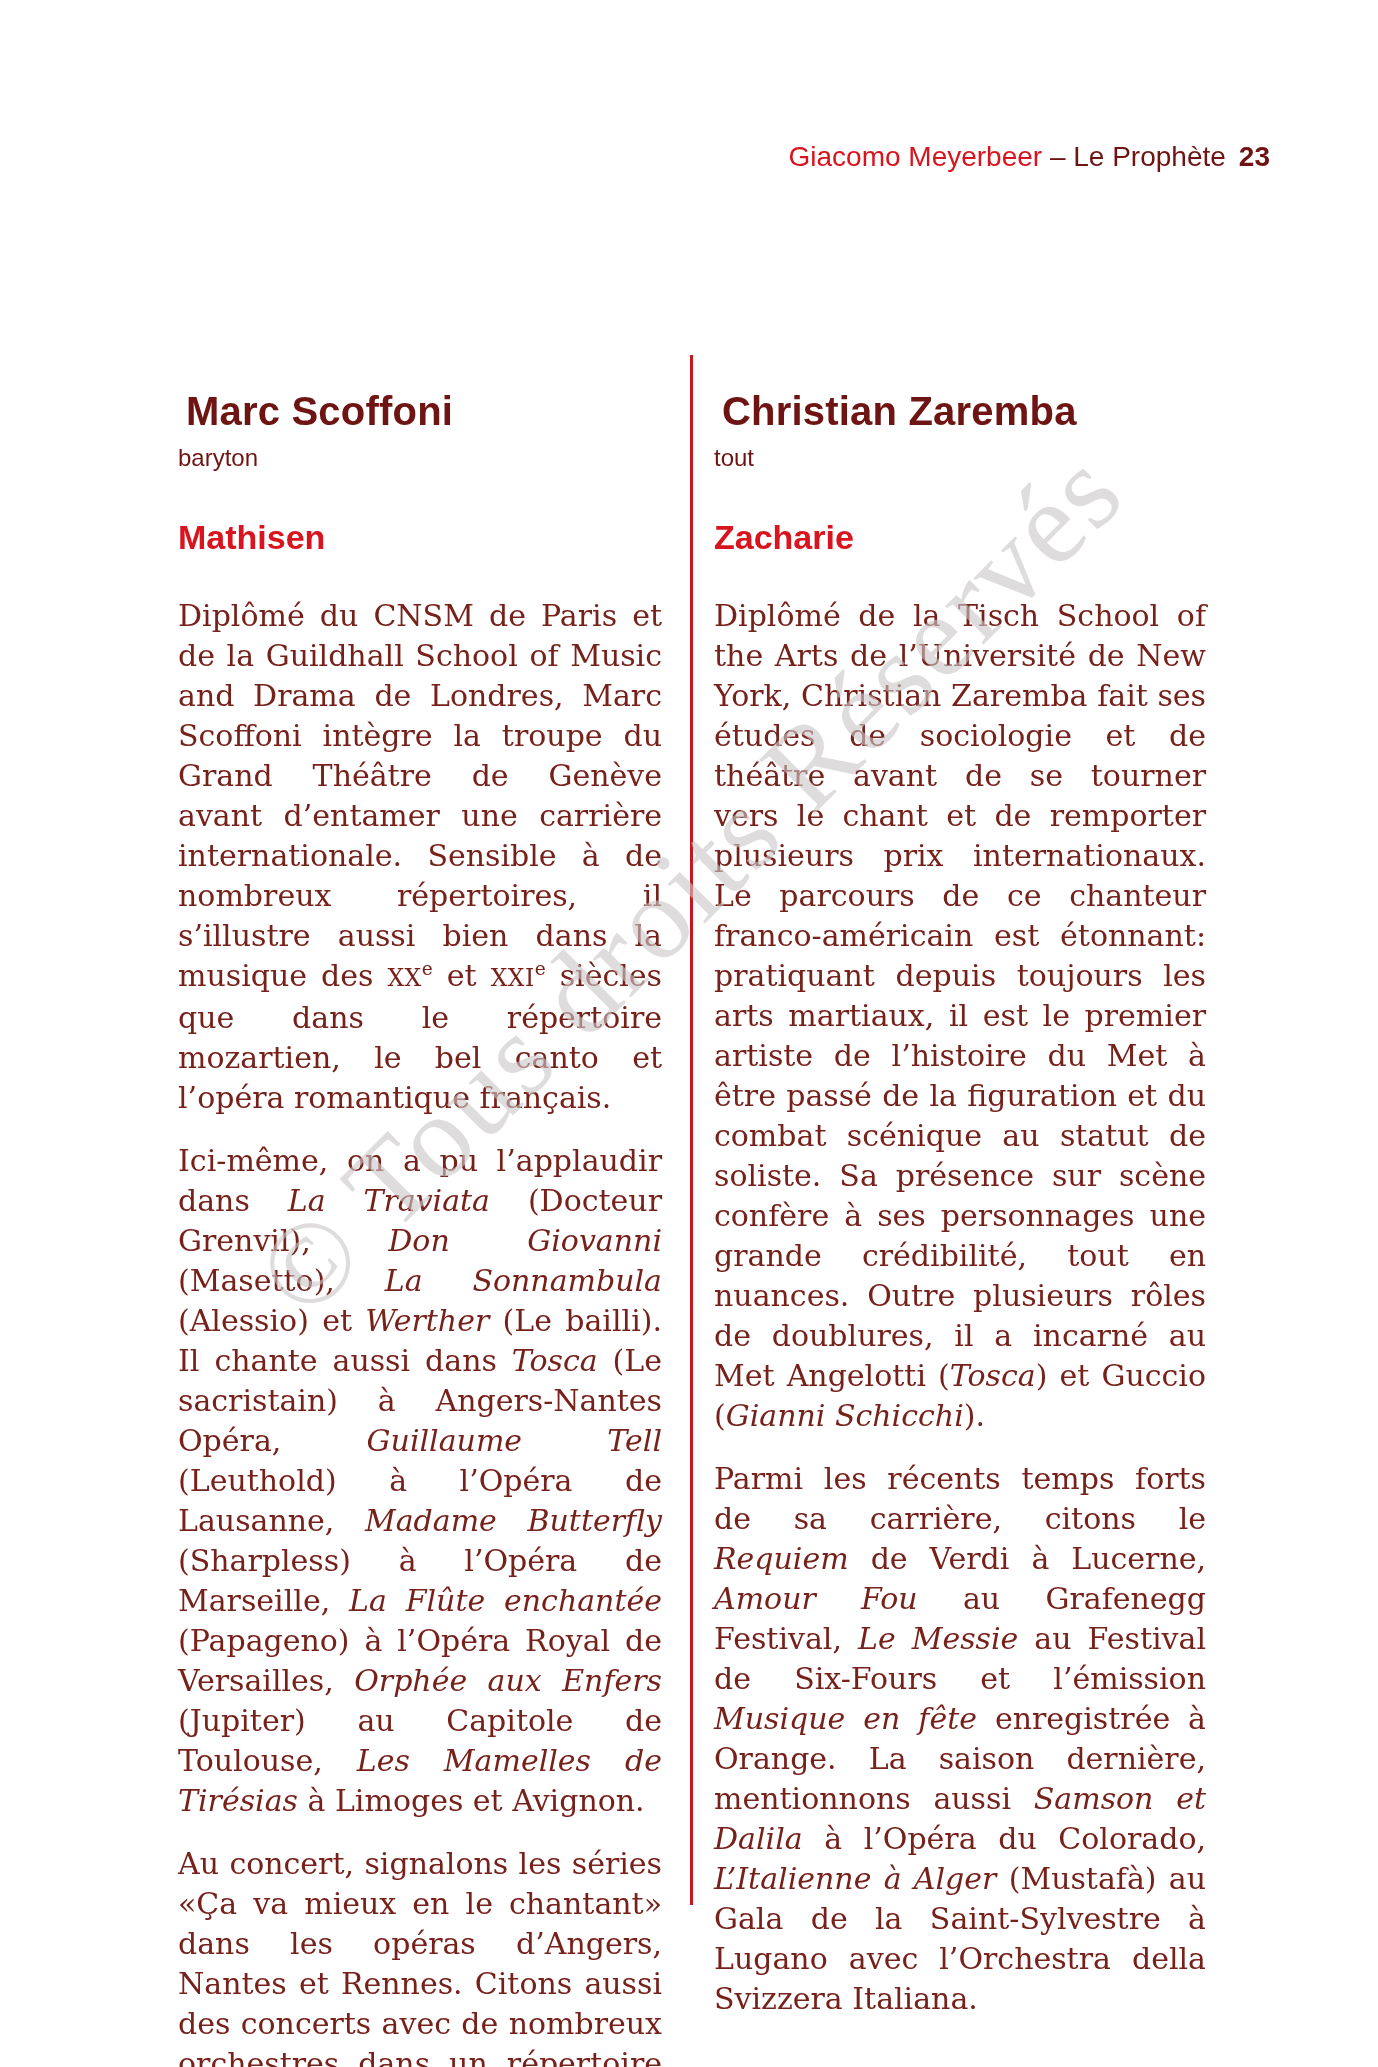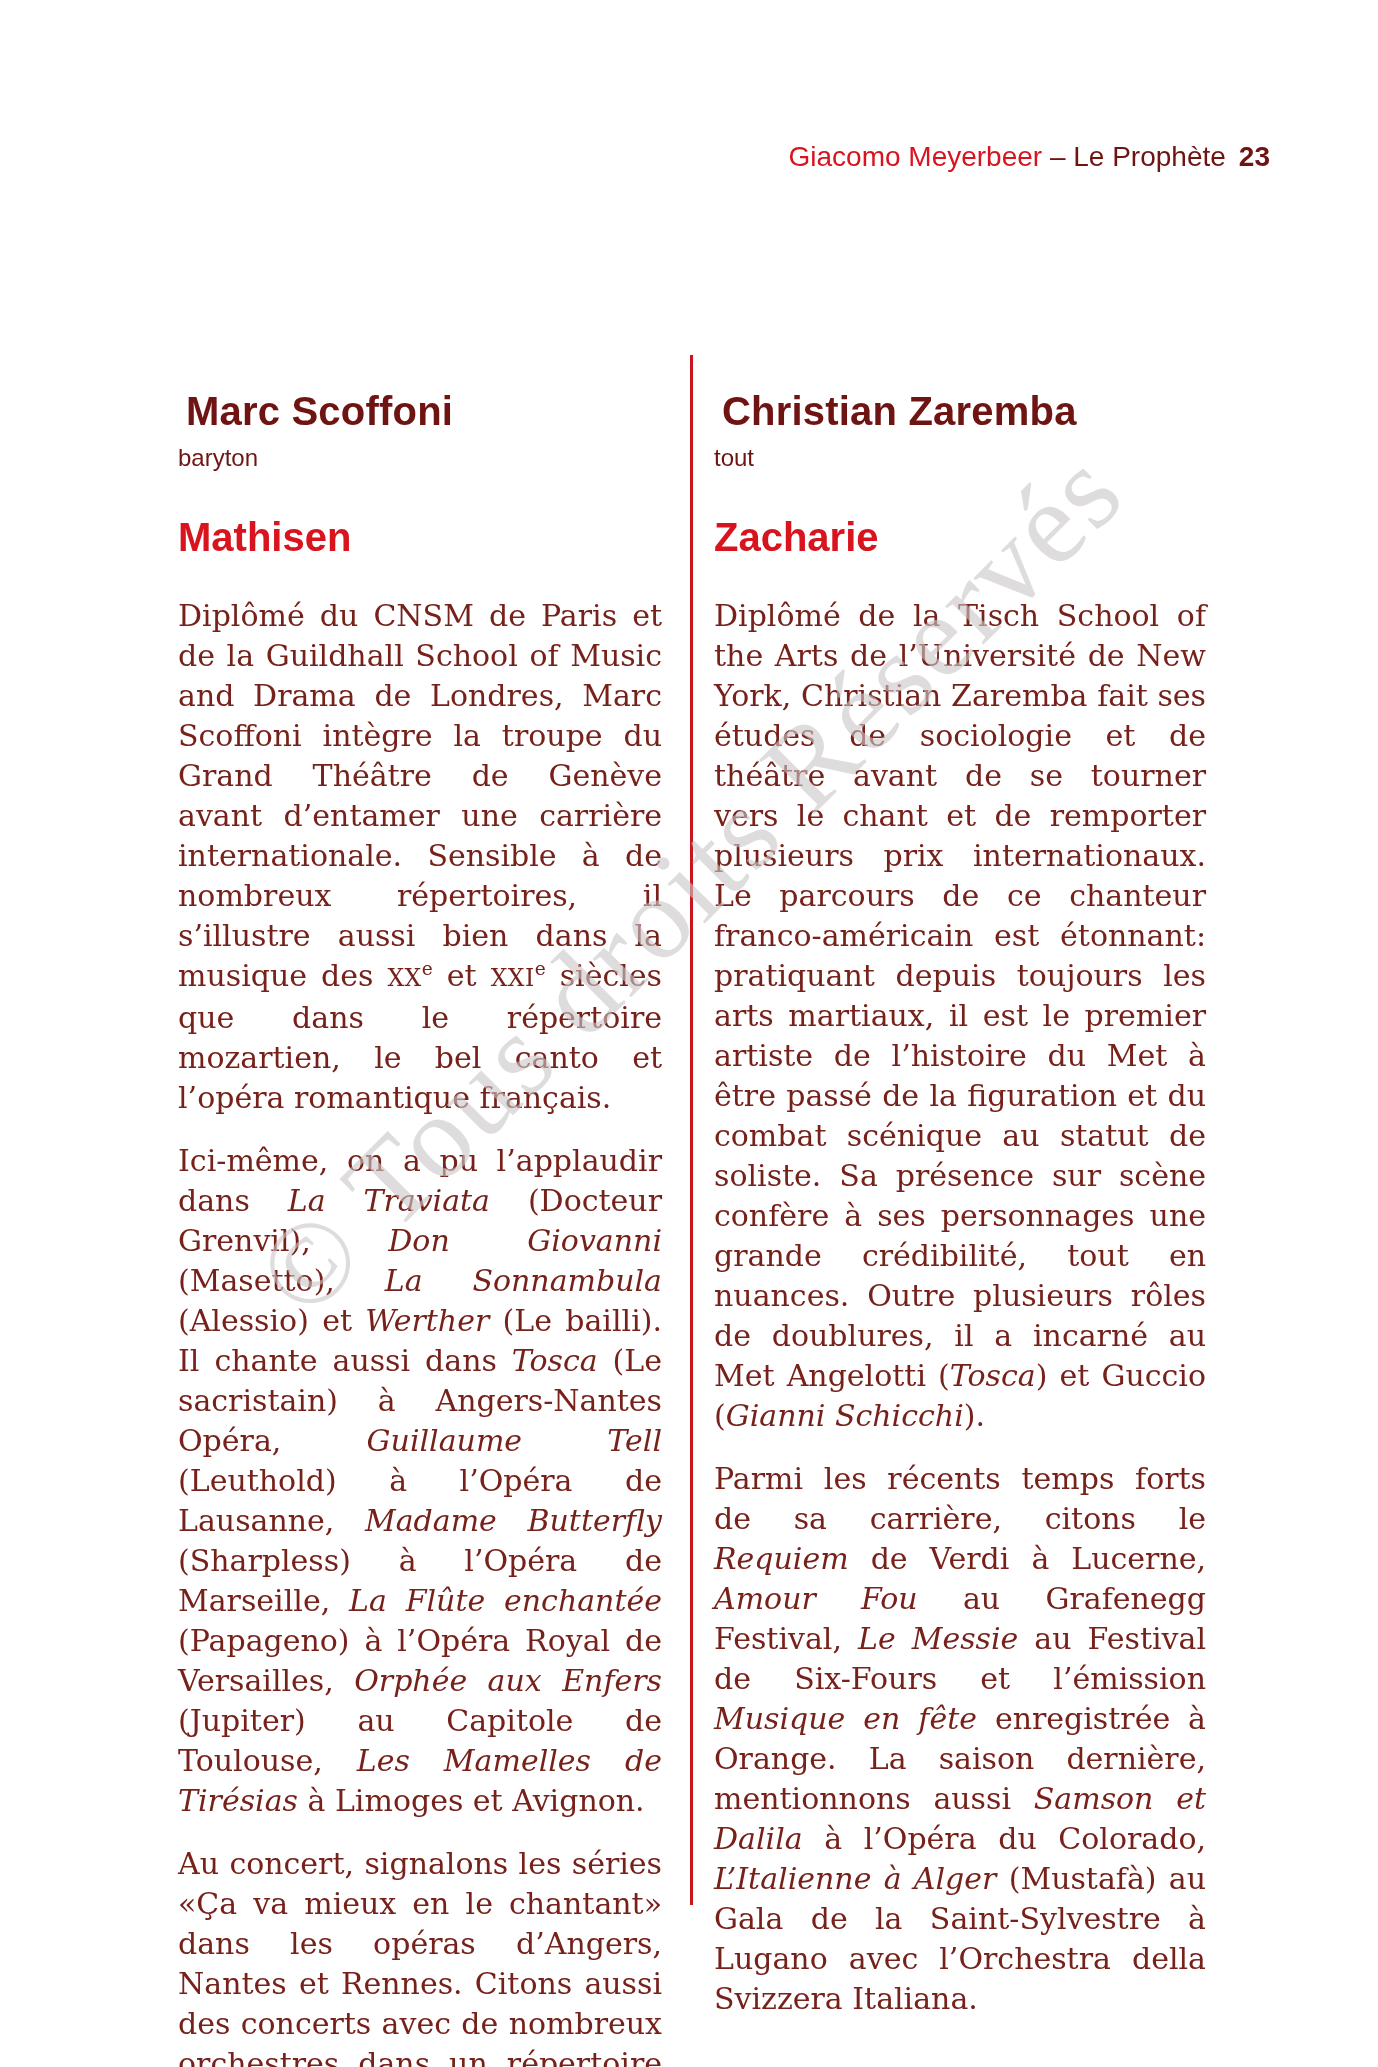--- a/index.html
+++ b/index.html
@@ -47,21 +47,21 @@
     letter-spacing:0.2px;
   }
   .artist-voice{
     margin:6px 0 0 0;
     font-size:24px;line-height:32px;
     font-weight:400;
     color:var(--dark-red);
   }
   .artist-role{
     margin:46px 0 0 0;
-    font-size:40px;line-height:34px;
+    font-size:34px;line-height:34px;
     font-weight:700;
     color:var(--accent);
   }
   .bio{
     margin-top:42px;
   }
   .bio p{
     margin:0 0 23px 0;
     font-family:"DejaVu Serif",serif;
     font-size:30px;line-height:40px;

